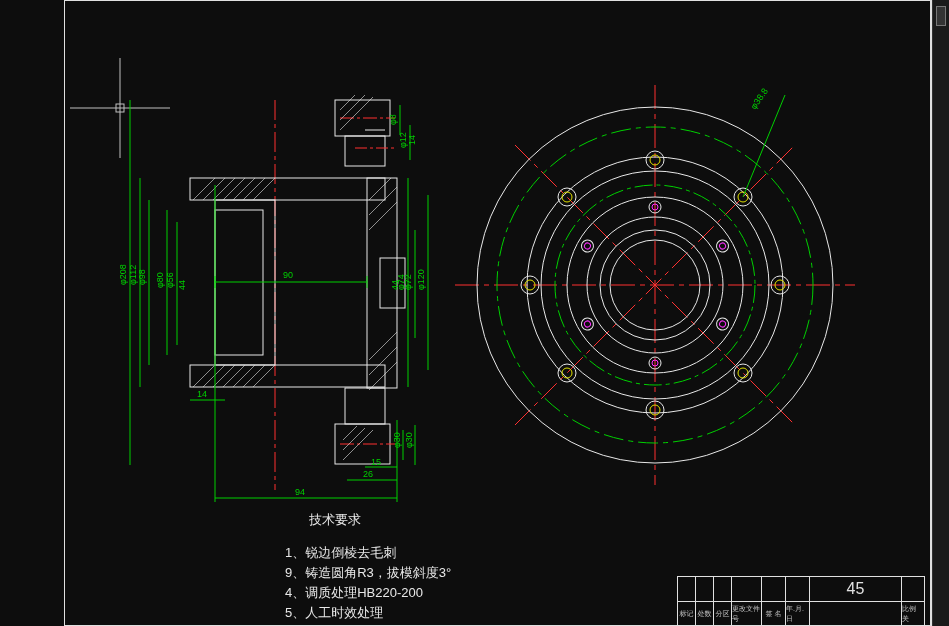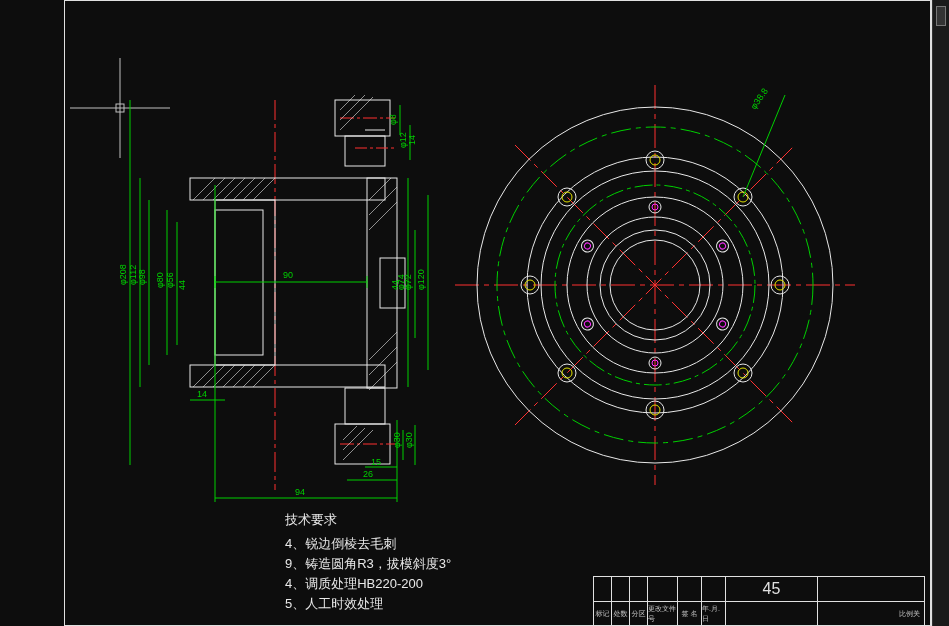--- a/index.html
+++ b/index.html
@@ -60,28 +60,28 @@
   .hatch line   { stroke:#e8e8e8; stroke-width:0.6;}
 
   .tech-notes {
     position: absolute;
     left: 285px;
     top: 510px;
     color: #e8e8e8;
     font-size: 13px;
     line-height: 20px;
   }
-  .tech-notes .title { text-align: left; margin-bottom: 4px; width: 100px;}
+  .tech-notes .title { text-align: center; margin-bottom: 13px; width: 100px;}
   .tech-notes ol { list-style: none; }
 
   .titleblock {
     position: absolute;
     right: 24px;
     bottom: 0;
-    width: 332px;
+    width: 248px;
     height: 50px;
     border: 1px solid #e0e0e0;
     font-size: 7px;
     color:#c0c0c0;
   }
   .titleblock .row { display:flex; height:25px;}
   .titleblock .cell { border-right:1px solid #e0e0e0; border-bottom:1px solid #e0e0e0; display:flex;align-items:center;justify-content:center;}
   .titleblock .big { font-size:16px; color:#e0e0e0;}
 </style>
 </head>
@@ -272,21 +272,21 @@
       </g>
 
       <line class="stroke-green" x1="88" y1="-88" x2="130" y2="-190"></line>
       <text class="dim-text" x="100" y="-175" transform="rotate(-55 100 -175)">φ38.8</text>
     </g>
   </svg>
 
   <div class="tech-notes">
     <div class="title">技术要求</div>
     <ol>
-      <li>4、锐边倒棱去毛刺</li>
+      <li>1、锐边倒棱去毛刺</li>
       <li>9、铸造圆角R3，拔模斜度3°</li>
       <li>4、调质处理HB220-200</li>
       <li>5、人工时效处理</li>
     </ol>
   </div>
 
   <div class="titleblock">
     <div class="row">
       <div class="cell" style="width:18px"></div>
       <div class="cell" style="width:18px"></div>

